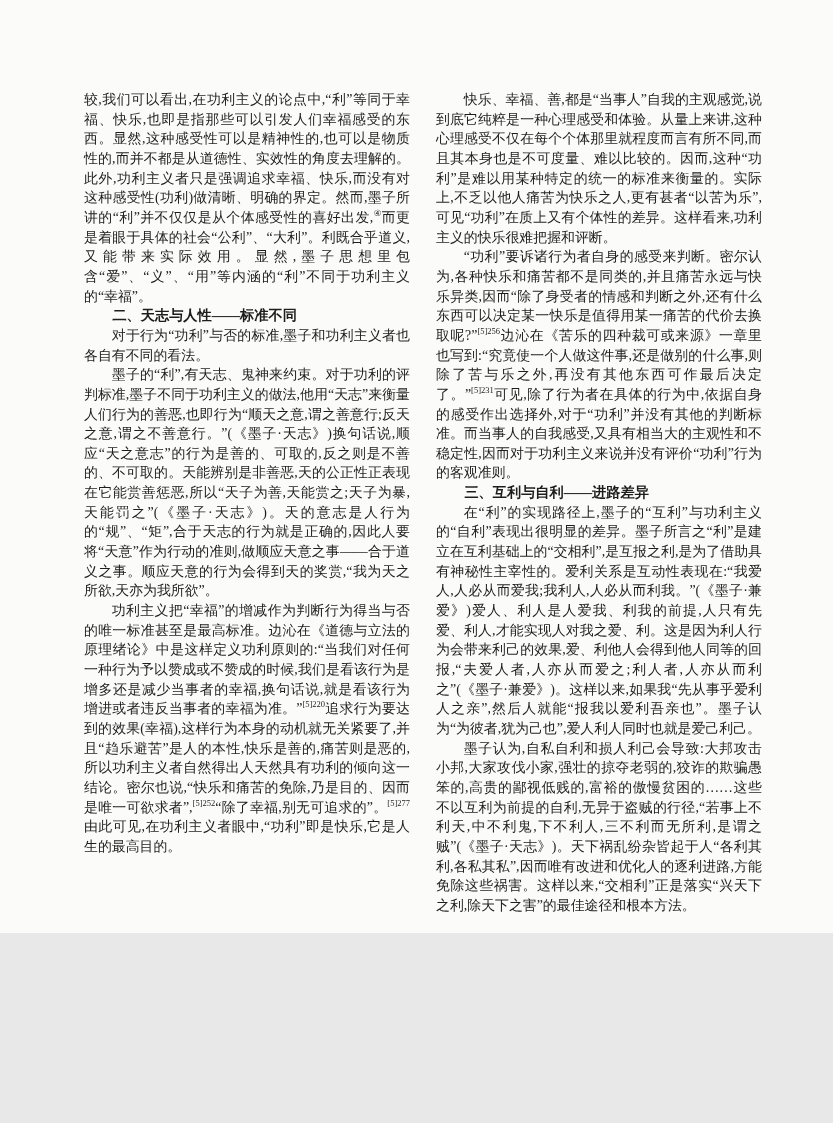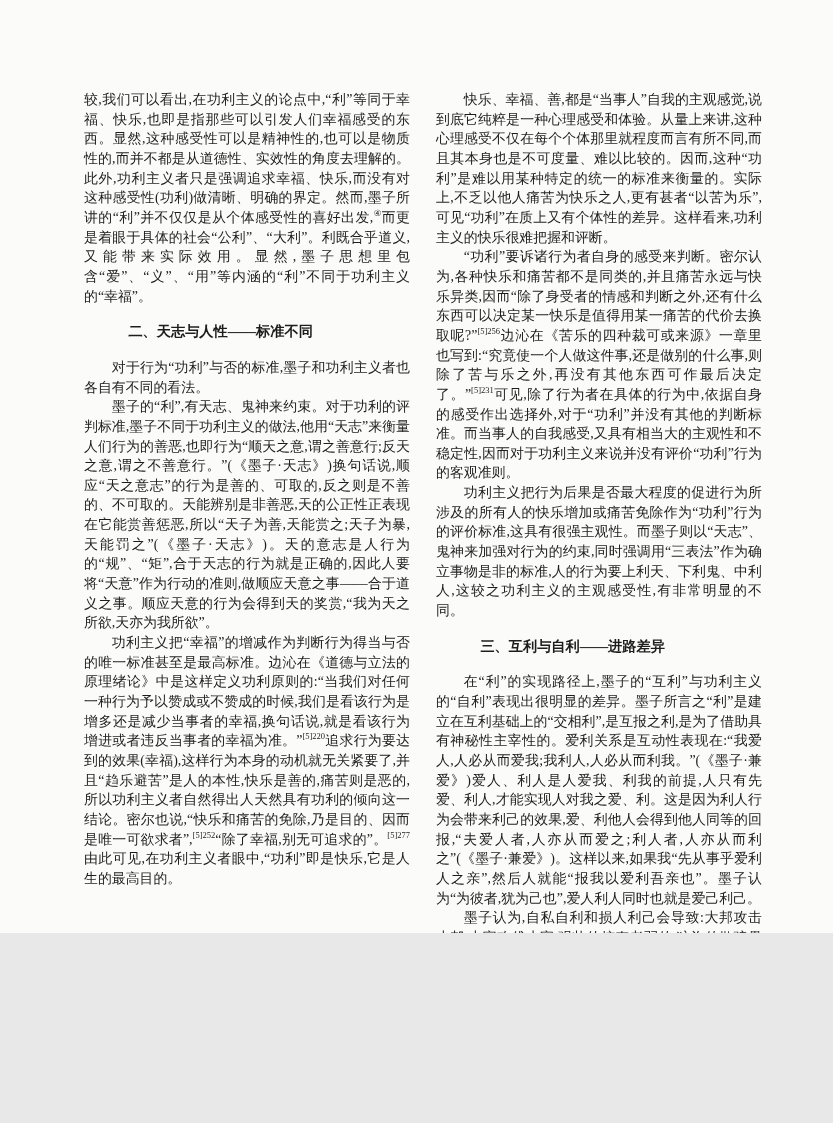--- a/index.html
+++ b/index.html
@@ -32,21 +32,21 @@
     text-justify: inter-ideograph;
   }
   .col p.para {
     margin: 0;
     text-indent: 2em;
   }
   .col p.para.noindent {
     text-indent: 0;
   }
   .col h3.heading {
-    margin: 16px;
+    margin: 0;
     font-size: 14.2px;
     line-height: 19.65px;
     font-weight: bold;
     text-indent: 2em;
   }
   sup.cite {
     font-size: 8.5px;
     line-height: 0;
     vertical-align: super;
     letter-spacing: 0;
@@ -70,20 +70,19 @@
     <div class="col">
         <p class="para noindent">较,我们可以看出,在功利主义的论点中,“利”等同于幸福、快乐,也即是指那些可以引发人们幸福感受的东西。显然,这种感受性可以是精神性的,也可以是物质性的,而并不都是从道德性、实效性的角度去理解的。此外,功利主义者只是强调追求幸福、快乐,而没有对这种感受性(功利)做清晰、明确的界定。然而,墨子所讲的“利”并不仅仅是从个体感受性的喜好出发,<sup class="cite">④</sup>而更是着眼于具体的社会“公利”、“大利”。利既合乎道义,又能带来实际效用。显然,墨子思想里包含“爱”、“义”、“用”等内涵的“利”不同于功利主义的“幸福”。</p>
         <h3 class="heading">二、天志与人性——标准不同</h3>
         <p class="para">对于行为“功利”与否的标准,墨子和功利主义者也各自有不同的看法。</p>
         <p class="para">墨子的“利”,有天志、鬼神来约束。对于功利的评判标准,墨子不同于功利主义的做法,他用“天志”来衡量人们行为的善恶,也即行为“顺天之意,谓之善意行;反天之意,谓之不善意行。”(《墨子·天志》)换句话说,顺应“天之意志”的行为是善的、可取的,反之则是不善的、不可取的。天能辨别是非善恶,天的公正性正表现在它能赏善惩恶,所以“天子为善,天能赏之;天子为暴,天能罚之”(《墨子·天志》)。天的意志是人行为的“规”、“矩”,合于天志的行为就是正确的,因此人要将“天意”作为行动的准则,做顺应天意之事——合于道义之事。顺应天意的行为会得到天的奖赏,“我为天之所欲,天亦为我所欲”。</p>
         <p class="para">功利主义把“幸福”的增减作为判断行为得当与否的唯一标准甚至是最高标准。边沁在《道德与立法的原理绪论》中是这样定义功利原则的:“当我们对任何一种行为予以赞成或不赞成的时候,我们是看该行为是增多还是减少当事者的幸福,换句话说,就是看该行为增进或者违反当事者的幸福为准。”<sup class="cite">[5]220</sup>追求行为要达到的效果(幸福),这样行为本身的动机就无关紧要了,并且“趋乐避苦”是人的本性,快乐是善的,痛苦则是恶的,所以功利主义者自然得出人天然具有功利的倾向这一结论。密尔也说,“快乐和痛苦的免除,乃是目的、因而是唯一可欲求者”,<sup class="cite">[5]252</sup>“除了幸福,别无可追求的”。<sup class="cite">[5]277</sup>由此可见,在功利主义者眼中,“功利”即是快乐,它是人生的最高目的。</p>
       </div>
     <div class="col">
         <p class="para">快乐、幸福、善,都是“当事人”自我的主观感觉,说到底它纯粹是一种心理感受和体验。从量上来讲,这种心理感受不仅在每个个体那里就程度而言有所不同,而且其本身也是不可度量、难以比较的。因而,这种“功利”是难以用某种特定的统一的标准来衡量的。实际上,不乏以他人痛苦为快乐之人,更有甚者“以苦为乐”,可见“功利”在质上又有个体性的差异。这样看来,功利主义的快乐很难把握和评断。</p>
         <p class="para">“功利”要诉诸行为者自身的感受来判断。密尔认为,各种快乐和痛苦都不是同类的,并且痛苦永远与快乐异类,因而“除了身受者的情感和判断之外,还有什么东西可以决定某一快乐是值得用某一痛苦的代价去换取呢?”<sup class="cite">[5]256</sup>边沁在《苦乐的四种裁可或来源》一章里也写到:“究竟使一个人做这件事,还是做别的什么事,则除了苦与乐之外,再没有其他东西可作最后决定了。”<sup class="cite">[5]231</sup>可见,除了行为者在具体的行为中,依据自身的感受作出选择外,对于“功利”并没有其他的判断标准。而当事人的自我感受,又具有相当大的主观性和不稳定性,因而对于功利主义来说并没有评价“功利”行为的客观准则。</p>
-        <p class="para">功利主义把行为后果是否最大程度的促进行为所涉及的所有人的快乐增加或痛苦免除作为“功利”行为的评价标准,这具有很强主观性。而墨子则以“天志”、鬼神来加强对行为的约束,同时强调用“三表法”作为确立事物是非的标准,人的行为要上利天、下利鬼、中利人,这较之功利主义的主观感受性,有非常明显的不同。</p>
         <h3 class="heading">三、互利与自利——进路差异</h3>
         <p class="para">在“利”的实现路径上,墨子的“互利”与功利主义的“自利”表现出很明显的差异。墨子所言之“利”是建立在互利基础上的“交相利”,是互报之利,是为了借助具有神秘性主宰性的。爱利关系是互动性表现在:“我爱人,人必从而爱我;我利人,人必从而利我。”(《墨子·兼爱》)爱人、利人是人爱我、利我的前提,人只有先爱、利人,才能实现人对我之爱、利。这是因为利人行为会带来利己的效果,爱、利他人会得到他人同等的回报,“夫爱人者,人亦从而爱之;利人者,人亦从而利之”(《墨子·兼爱》)。这样以来,如果我“先从事乎爱利人之亲”,然后人就能“报我以爱利吾亲也”。墨子认为“为彼者,犹为己也”,爱人利人同时也就是爱己利己。</p>
         <p class="para">墨子认为,自私自利和损人利己会导致:大邦攻击小邦,大家攻伐小家,强壮的掠夺老弱的,狡诈的欺骗愚笨的,高贵的鄙视低贱的,富裕的傲慢贫困的……这些不以互利为前提的自利,无异于盗贼的行径,“若事上不利天,中不利鬼,下不利人,三不利而无所利,是谓之贼”(《墨子·天志》)。天下祸乱纷杂皆起于人“各利其利,各私其私”,因而唯有改进和优化人的逐利进路,方能免除这些祸害。这样以来,“交相利”正是落实“兴天下之利,除天下之害”的最佳途径和根本方法。</p>
       </div>
   </div>
   <div class="footer-pagenum">— 46 —</div>
 </div>
 
 </body></html>

